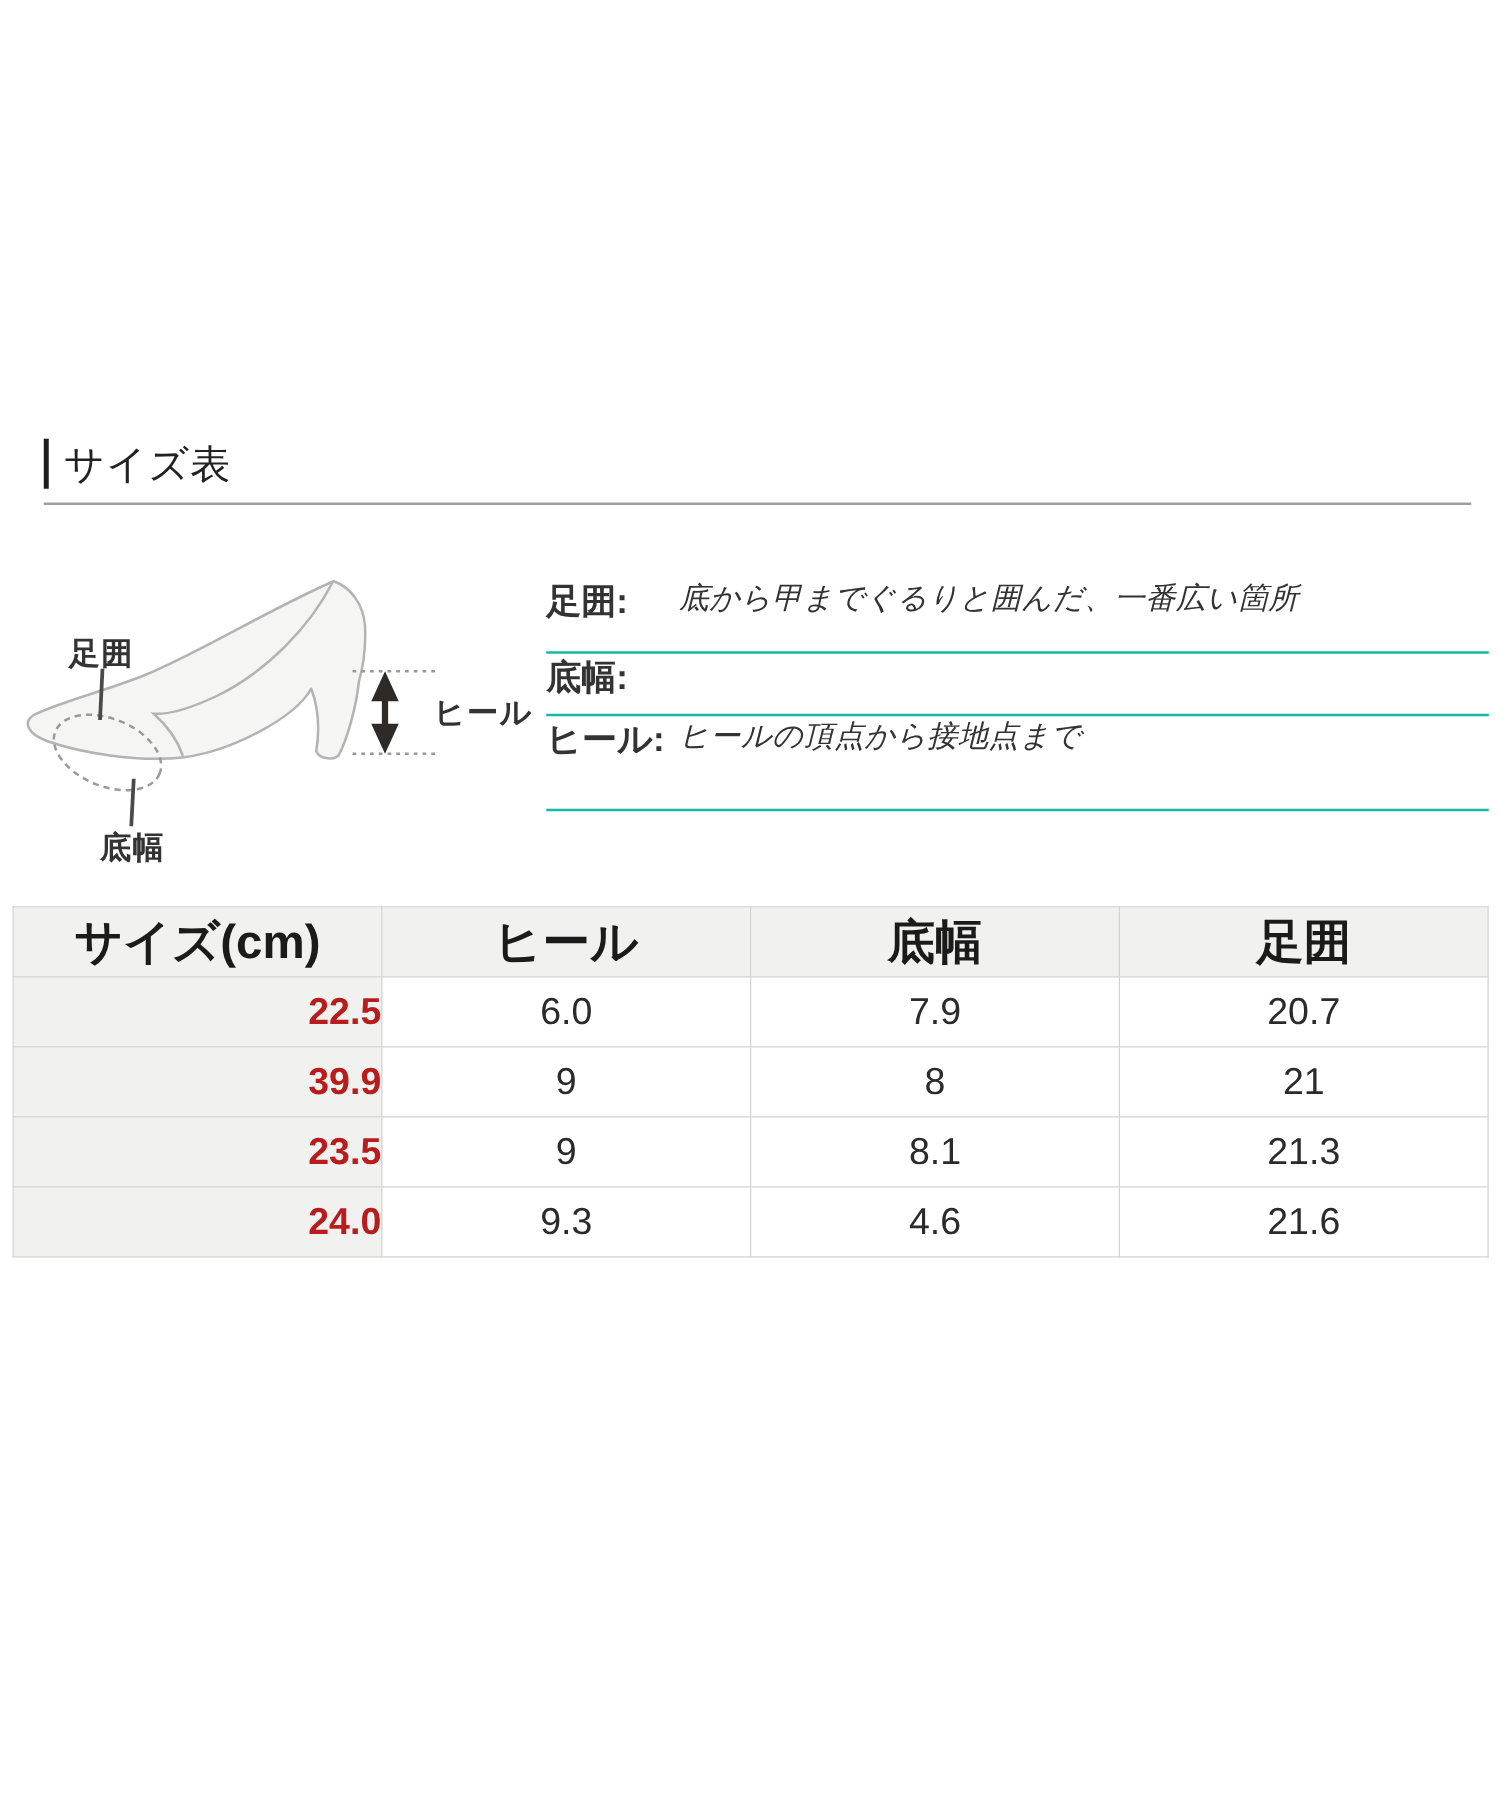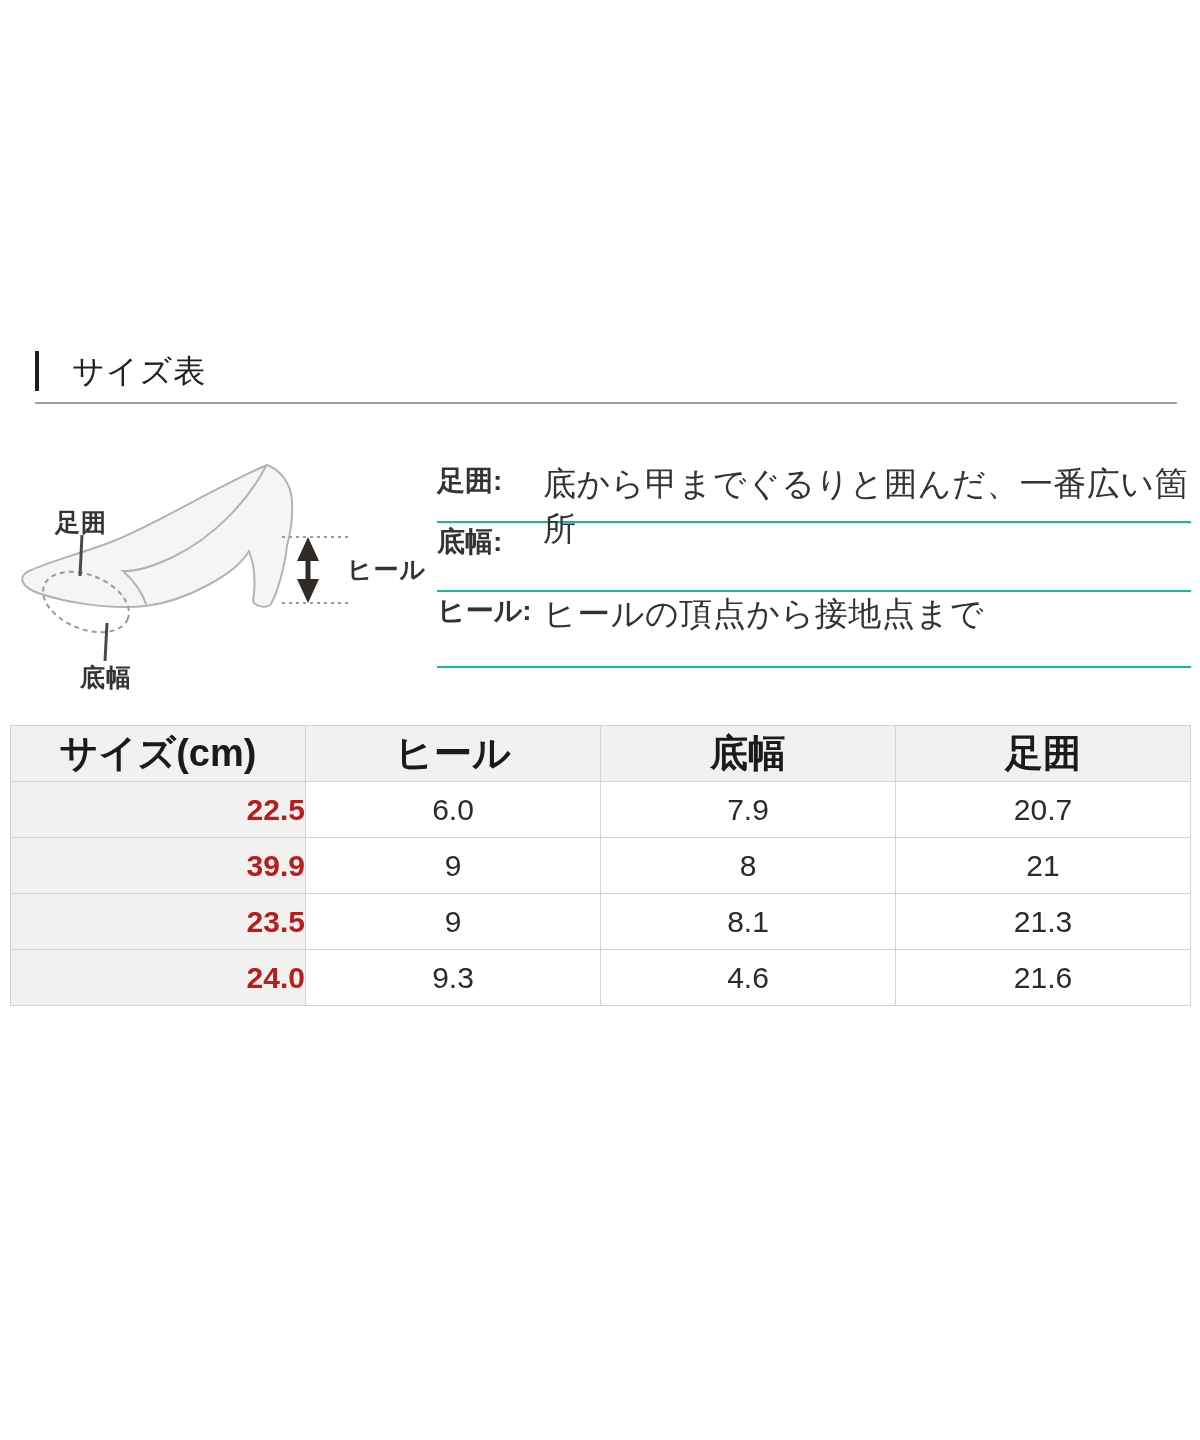--- a/index.html
+++ b/index.html
@@ -11,21 +11,21 @@
     overflow: hidden;
     color: #222;
   }
   .canvas { position: absolute; inset: 0; }
 
   
   .sec-title {
     position: absolute; left: 35px; top: 351px;
     height: 40px; line-height: 40px;
     border-left: 4px solid #1d1d1d;
-    padding-left: 33px;
+    padding-left: 12px;
     font-size: 32px; font-weight: 500; color: #222;
     letter-spacing: 1px;
   }
   .title-underline {
     position: absolute; left: 35px; top: 402px;
     width: 1142px; height: 2px; background: #9e9e9e;
   }
 
   
   .shoe-svg { position: absolute; left: 10px; top: 443px; width: 430px; height: 290px; }
@@ -37,27 +37,27 @@
   .lbl-solewidth { left: 80px; top: 661px; }
   .lbl-heel { left: 347px; top: 553px; font-weight: 600; }
 
   
   .defs { position: absolute; left: 437px; top: 462px; width: 754px; }
   .def-row {
     display: flex; align-items: flex-start;
     border-bottom: 2px solid #14b8a6;
   }
   .def-row:nth-child(1) { height: 61px; }
-  .def-row:nth-child(2) { height: 69px; }
+  .def-row:nth-child(2) { height: 50px; }
   .def-row:nth-child(3) { height: 76px; }
   .def-term {
     width: 106px; flex: 0 0 106px;
     font-size: 28px; font-weight: 700; color: #333;
   }
-  .def-desc { font-size: 33px; font-weight: 400; color: #333; letter-spacing: 0.5px; }
+  .def-desc { font-size: 24px; font-weight: 400; color: #333; letter-spacing: 0.5px; font-style: italic; }
 
   
   .size-table {
     position: absolute; left: 10px; top: 725px; width: 1181px;
     border-collapse: collapse; table-layout: fixed; text-align: center;
   }
   .size-table th, .size-table td {
     border: 1px solid #d3d3d1; height: 56px; vertical-align: middle;
   }
   .size-table th {

